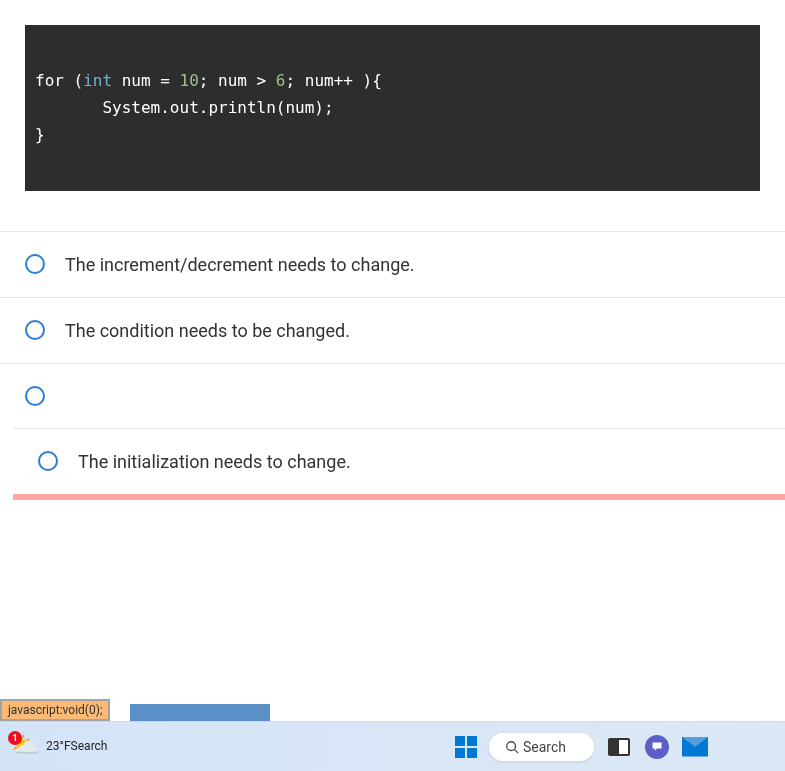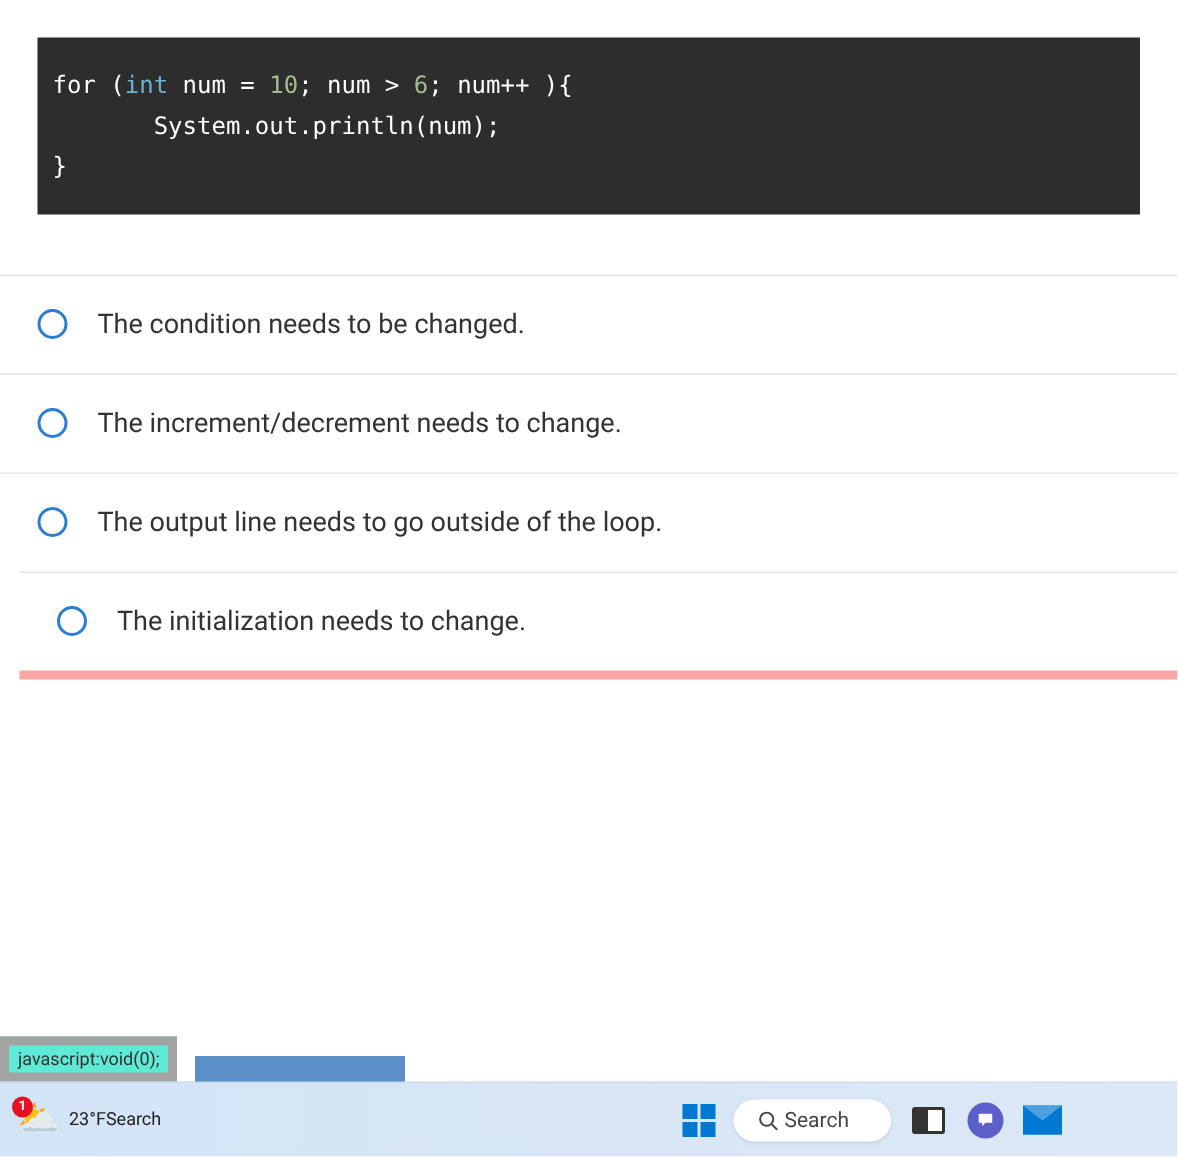--- a/index.html
+++ b/index.html
@@ -21,21 +21,21 @@
     .question-text {
       font-size: 20px;
       color: #333;
       line-height: 1.5;
       margin-bottom: 25px;
       font-weight: 400;
     }
     .code-block {
       background: #2d2d2d;
       color: #fff;
-      padding: 18px 10px;
+      padding: 42px 10px;
       font-family: "Consolas", "Monaco", monospace;
       font-size: 16px;
       line-height: 1.7;
       margin-bottom: 40px;
     }
     .code-line {
       white-space: pre;
     }
     .type { color: #6fb3d2; }
     .num { color: #a3be8c; }
@@ -63,22 +63,22 @@
       flex-shrink: 0;
     }
     .answer-text {
       font-size: 18px;
       color: #333;
     }
     .status-bar {
       position: absolute;
       bottom: 50px;
       left: 0;
-      background: #5eead4;
-      border: 6px solid #a3a3a3;
+      background: #fdba74;
+      border: 2px solid #a3a3a3;
       padding: 2px 6px;
       font-size: 12px;
       color: #333;
     }
     .partial-button {
       position: absolute;
       bottom: 49px;
       left: 130px;
       width: 140px;
       height: 18px;
@@ -218,29 +218,28 @@
 
   <div class="code-block">
     <div class="code-line"><span>for (</span><span class="type">int</span><span> num = </span><span class="num">10</span><span>; num &gt; </span><span class="num">6</span><span>; num++ ){</span></div>
     <div class="code-line">       System.out.println(num);</div>
     <div class="code-line">}</div>
   </div>
 
   <div class="answers">
     <div class="answer-option">
       <div class="radio"></div>
+      <div class="answer-text">The increment/decrement needs to change.</div>
+    </div>
+    <div class="answer-option">
+      <div class="radio"></div>
       <div class="answer-text">The condition needs to be changed.</div>
     </div>
     <div class="answer-option">
       <div class="radio"></div>
-      <div class="answer-text">The increment/decrement needs to change.</div>
-    </div>
-    <div class="answer-option">
-      <div class="radio"></div>
-      <div class="answer-text">The output line needs to go outside of the loop.</div>
     </div>
     <div class="answer-option">
       <div class="radio"></div>
       <div class="answer-text">The initialization needs to change.</div>
     </div>
   </div>
 </div>
 
 <div class="status-bar">javascript:void(0);</div>
 <div class="partial-button"></div>

